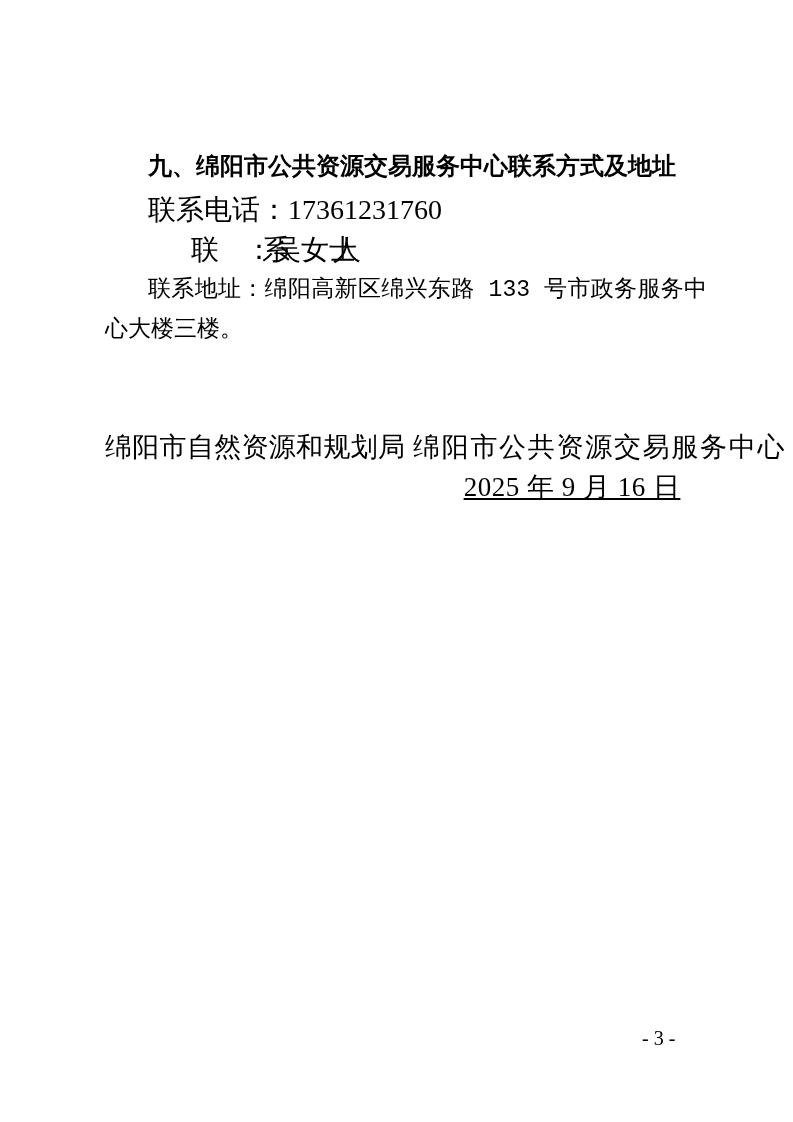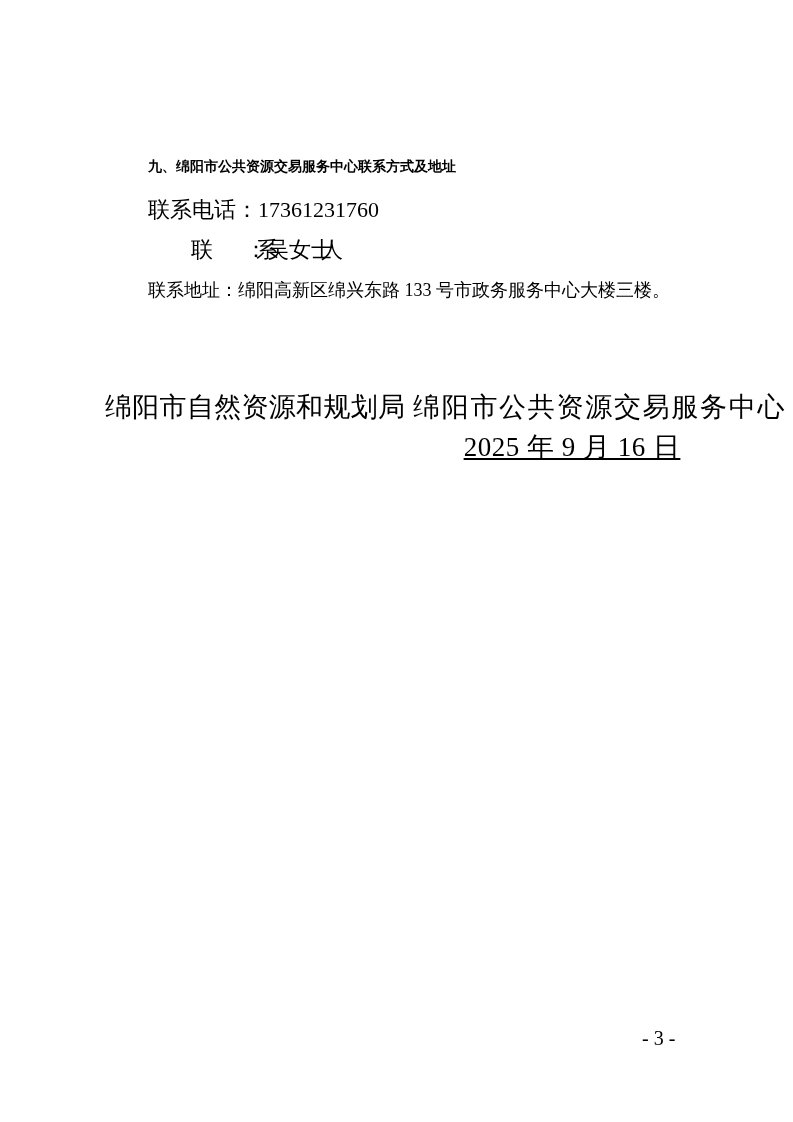--- a/index.html
+++ b/index.html
@@ -17,36 +17,37 @@
   .content {
     position: absolute;
     left: 105px;
     top: 0;
     width: 602px;
     padding-top: 149px;
   }
   .section-heading {
     font-family: "Liberation Sans", "DejaVu Sans", sans-serif;
     font-weight: bold;
-    font-size: 14px;
+    font-size: 24px;
     line-height: 34px;
     text-indent: 43px;
     margin-bottom: 7px;
     white-space: nowrap;
   }
   .body-line {
-    font-size: 22px;
+    font-size: 28px;
     line-height: 40px;
     text-indent: 43px;
   }
   .address-line {
-    font-size: 18px;
+    font-size: 23px;
     line-height: 40px;
     text-indent: 43px;
     text-align: justify;
+    font-family: Liberation Mono, monospace;
   }
   .label-justified {
     display: inline-flex;
     justify-content: space-between;
     width: 97px;
     vertical-align: bottom;
   }
   .signature-row {
     margin-top: 77px;
     display: flex;

